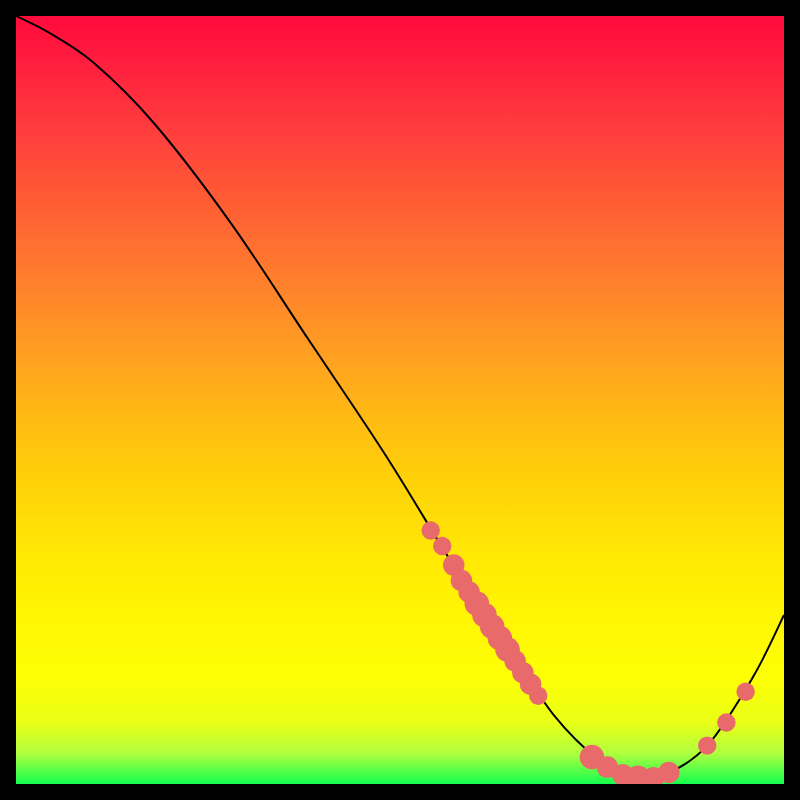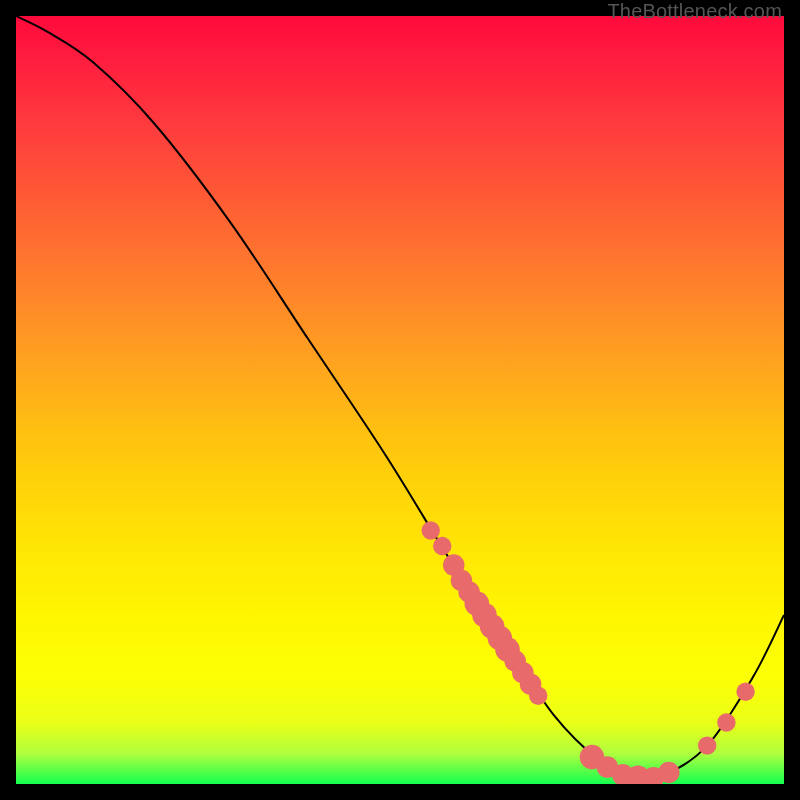--- a/index.html
+++ b/index.html
@@ -62,21 +62,20 @@
     font-weight: 400;
     letter-spacing: 0.2px;
     z-index: 5;
     user-select: none;
   }
 </style>
 </head>
 <body>
 
 <div class="canvas">
-  <div class="watermark">TheBottleneck.com</div>
   <div class="plot-area">
     <div class="gradient"></div>
     <svg class="overlay" viewBox="0 0 768 768" preserveAspectRatio="none">
       <path id="curve-path" d="M 0 0 C 5.12 2.5600000000000023, 17.919999999999995 7.680000000000007, 30.72 15.360000000000014 C 43.52 23.04000000000002, 58.88000000000001 30.72000000000005, 76.80000000000001 46.08000000000004 C 94.72000000000001 61.44000000000003, 115.2 80.63999999999999, 138.24 107.51999999999998 C 161.28 134.39999999999998, 189.44000000000003 171.52, 215.04000000000002 207.36 C 240.64000000000001 243.20000000000002, 266.24 284.1600000000001, 291.84000000000003 322.56000000000006 C 317.44000000000005 360.96000000000004, 345.59999999999997 401.92, 368.64 437.76 C 391.68 473.59999999999997, 414.72 513.28, 430.08000000000004 537.6 C 445.44000000000005 561.9200000000001, 450.55999999999995 568.32, 460.79999999999995 583.6800000000001 C 471.03999999999996 599.0400000000001, 478.71999999999997 610.56, 491.52 629.76 C 504.32 648.96, 522.2399999999999 679.68, 537.5999999999999 698.88 C 552.9599999999999 718.08, 570.88 734.72, 583.6800000000001 744.96 C 596.4800000000001 755.2, 604.1600000000001 757.76, 614.4000000000001 760.32 C 624.6400000000001 762.8800000000001, 632.32 765.44, 645.12 760.32 C 657.92 755.2, 675.84 746.24, 691.2 729.6 C 706.5600000000001 712.96, 724.48 682.24, 737.28 660.48 C 750.0799999999999 638.72, 762.88 609.28, 768 599.04" fill="none" stroke="#000000" stroke-width="2"></path>
       <g id="markers-group">
           <circle cx="414.72" cy="514.56" r="9.216000000000001" fill="#e86a6a"></circle>
           <circle cx="426.24" cy="529.9200000000001" r="9.216000000000001" fill="#e86a6a"></circle>
           <circle cx="437.76" cy="549.12" r="10.751999999999999" fill="#e86a6a"></circle>
           <circle cx="445.43999999999994" cy="564.48" r="10.751999999999999" fill="#e86a6a"></circle>
           <circle cx="453.12" cy="576" r="10.751999999999999" fill="#e86a6a"></circle>

